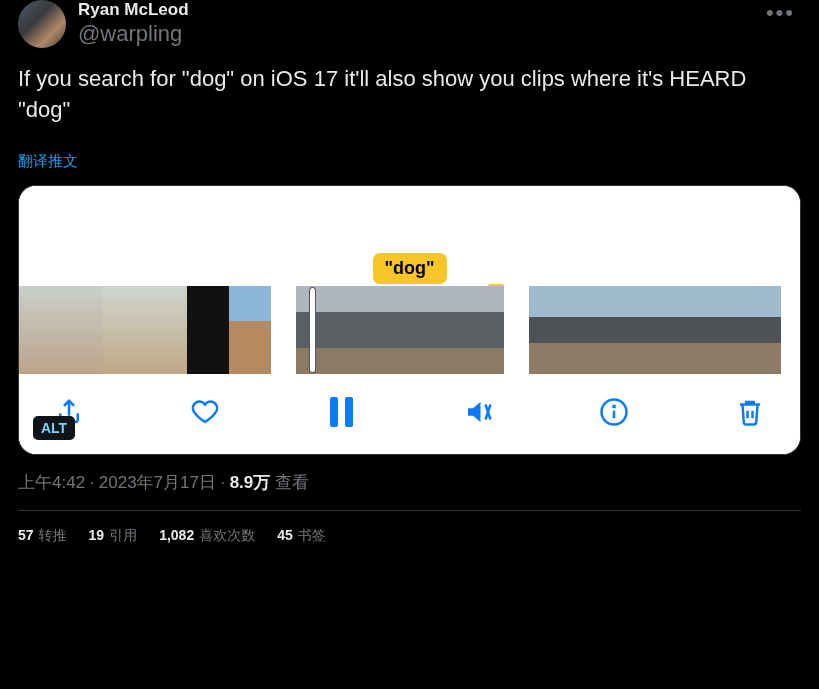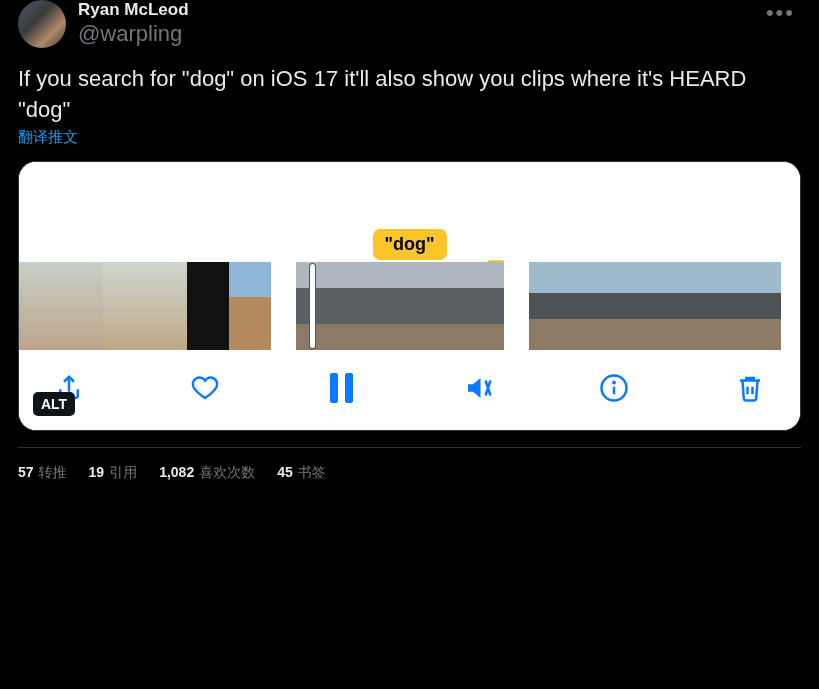--- a/index.html
+++ b/index.html
@@ -16,21 +16,21 @@
   .avatar {
     width: 48px; height: 48px; border-radius: 50%;
     background: linear-gradient(135deg,#4a5a6a,#3a3a3a 40%,#b08868 70%,#3a3a3a);
     flex-shrink: 0;
   }
   .names { display: flex; flex-direction: column; gap: 1px; }
   .display-name { font-weight: 700; font-size: 17px; }
   .handle { color: #71767b; font-size: 22px; }
   .more-btn { position: absolute; right: 6px; top: 0; color: #71767b; font-size: 22px; letter-spacing: 2px; cursor: pointer; }
   .body-text { margin-top: 16px; font-size: 22px; line-height: 1.4; font-weight: 400; }
-  .translate { margin-top: 2px; color: #1d9bf0; font-size: 15px; cursor: pointer; }
+  .translate { margin-top: 26px; color: #1d9bf0; font-size: 15px; cursor: pointer; }
   .media-card {
     margin-top: 14px;
     border-radius: 18px;
     background: #fff;
     overflow: hidden;
     position: relative;
     border: 1px solid #2f3336;
   }
   .white-top { height: 100px; background: #fff; position: relative; }
   .dog-tag {
@@ -74,21 +74,21 @@
     display: flex; justify-content: space-between; align-items: center;
     padding: 22px 34px 26px;
     background: #fff;
   }
   .tb-icon { width: 32px; height: 32px; display: flex; align-items: center; justify-content: center; color: #0a7bff; cursor: pointer; }
   .tb-icon svg { width: 30px; height: 30px; fill: none; stroke: #0a7bff; stroke-width: 2; }
   .pause-icon { display: flex; gap: 7px; }
   .pause-bar { width: 8px; height: 30px; background: #0a7bff; border-radius: 2px; }
   .alt-badge {
     position: absolute; left: 14px; bottom: 14px;
-    background: #0f1419; color: #ffffff;
+    background: #0f1419; color: #7dd3fc;
     font-weight: 700; font-size: 14px;
     padding: 4px 8px; border-radius: 5px;
   }
   .meta { margin-top: 16px; color: #71767b; font-size: 17px; }
   .meta .dot { margin: 0 4px; }
   .meta strong { color: #e7e9ea; font-weight: 700; }
   .divider { border-top: 1px solid #2f3336; margin-top: 16px; }
   .engagement {
     display: flex; gap: 22px;
     padding-top: 16px;
@@ -177,20 +177,23 @@
       </div>
       <div class="tb-icon">
         <svg viewBox="0 0 24 24">
             <path d="M4 6h16M9 6V4h6v2M6 6l1 14a2 2 0 0 0 2 2h6a2 2 0 0 0 2-2l1-14M10 11v6M14 11v6"></path>
           </svg>
       </div>
     </div>
     <div class="alt-badge">ALT</div>
   </div>
 
+  <div class="meta">
+    <span>上午4:42</span><span class="dot">·</span><span>2023年7月17日</span><span class="dot">·</span><strong>8.9万</strong> <span>查看</span>
+  </div>
 
   <div class="divider"></div>
 
   <div class="engagement">
     <span class="stat">
       <strong>57</strong><span>转推</span>
     </span>
     <span class="stat">
       <strong>19</strong><span>引用</span>
     </span>

